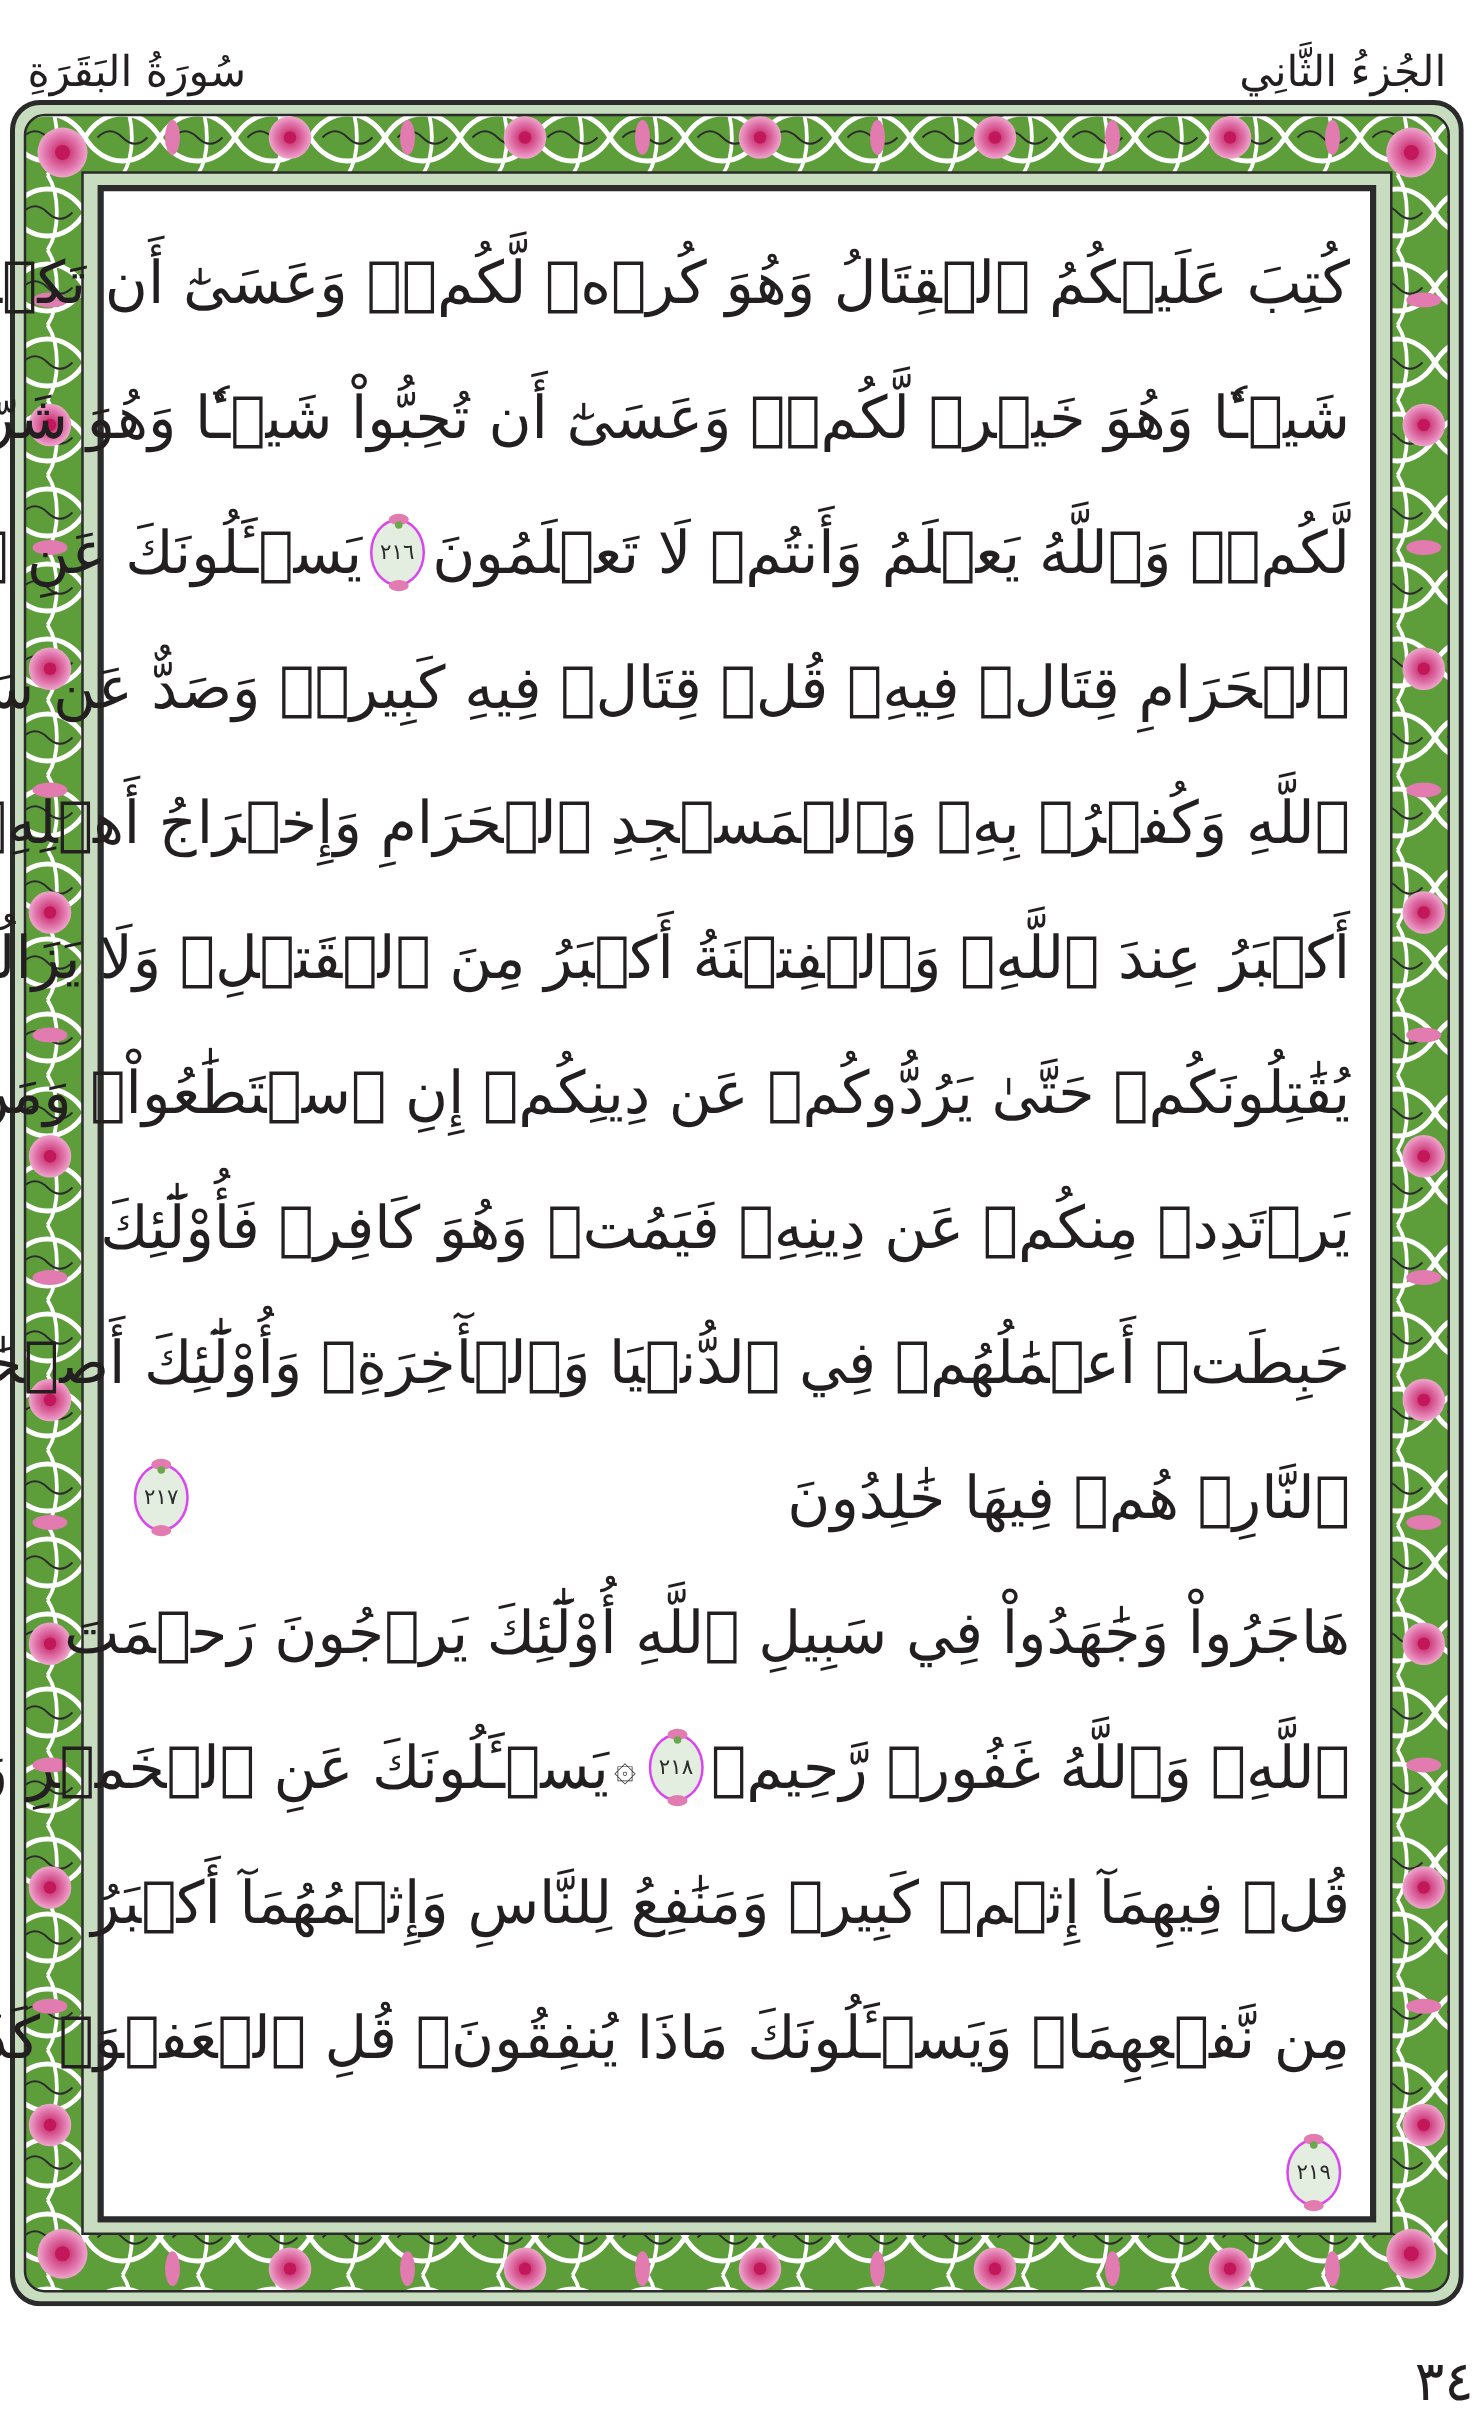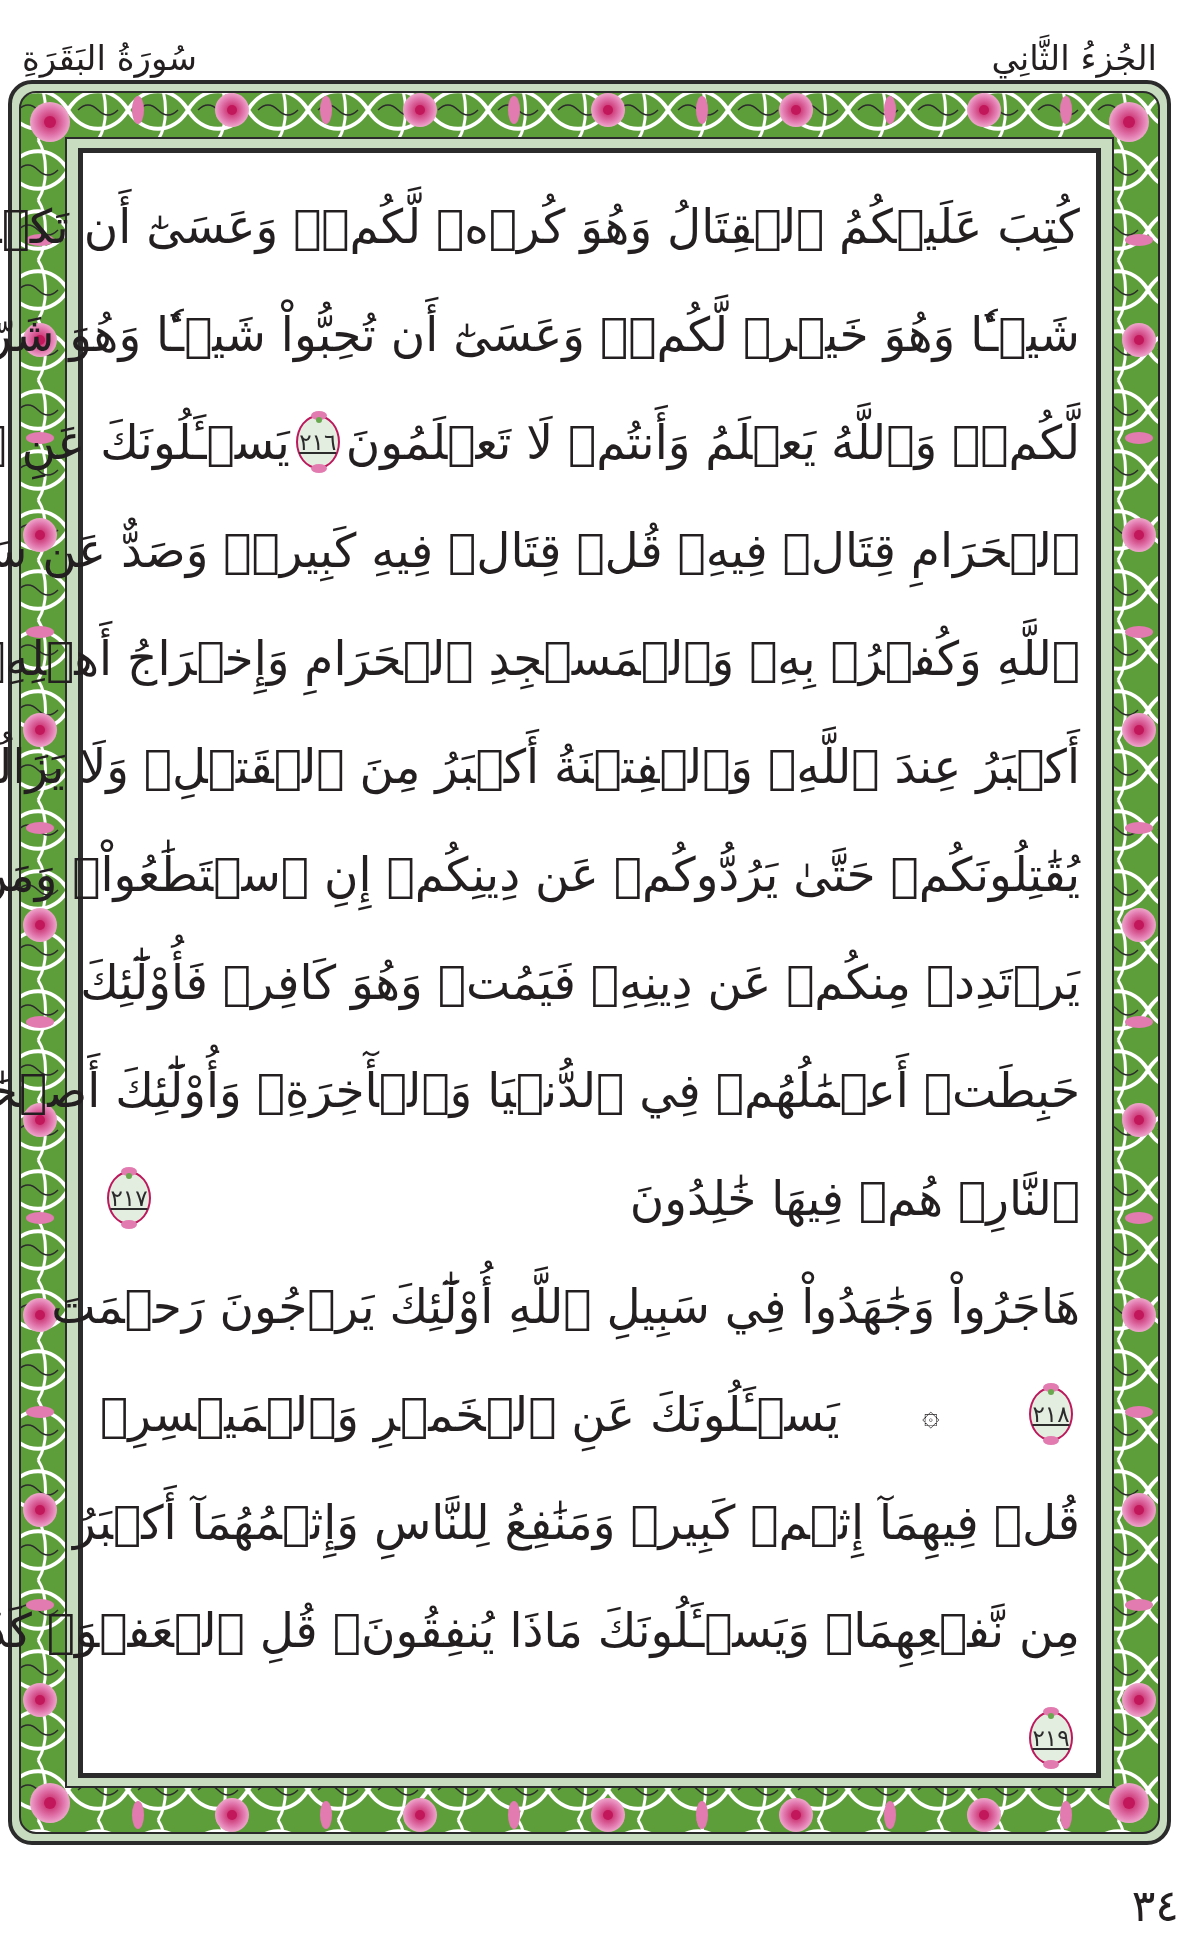--- a/index.html
+++ b/index.html
@@ -21,22 +21,22 @@
 
   .lines { position:absolute; left:100px; top:160px; width:980px; }
   .line { position:absolute; left:0; width:980px; height:100px; direction:rtl;
           display:flex; align-items:center; justify-content:space-between;
           font-family:"DejaVu Sans", sans-serif; font-size:47px; color:#231f20;
           white-space:nowrap; }
   .line .seg { display:inline-block; }
   .ayah-mark { display:inline-flex; align-items:center; justify-content:center;
                width:46px; height:62px; position:relative; margin:0 6px; vertical-align:middle; }
   .ayah-mark .oval { width:40px; height:50px; border-radius:50%; background:#e3ede0;
-                     border:2px solid #be185d; display:flex; align-items:center; justify-content:center;
-                     font-size:23px; font-family:"DejaVu Sans", sans-serif; color:#2b2b2b; direction:rtl;text-decoration:underline; }
+                     border:2px solid #d946ef; display:flex; align-items:center; justify-content:center;
+                     font-size:17px; font-family:"DejaVu Sans", sans-serif; color:#2b2b2b; direction:rtl; }
   .ayah-mark .bud-top, .ayah-mark .bud-bot { position:absolute; left:15px; width:16px; height:9px;
                      background:#e27bb0; border-radius:50%; }
   .ayah-mark .bud-top { top:0; }
   .ayah-mark .bud-bot { bottom:0; }
   .ayah-mark .dot { position:absolute; top:6px; left:20px; width:6px; height:6px; border-radius:50%; background:#6aa84f; }
   .hizb-star { font-size:30px; color:#231f20; margin:0 4px; }
 
   .page-number { position:absolute; top:1880px; left:0; width:1179px; text-align:right;
                  font-family:"DejaVu Sans", sans-serif; font-size:44px; color:#231f20; direction:rtl; }
 </style>
@@ -272,20 +272,21 @@
       <span class="bud-top"></span>
       <span class="dot"></span>
       <span class="oval">٢١٧</span>
       <span class="bud-bot"></span>
     </span>
   </div>
   <div class="line" style="top:1096px">
     <span class="seg">هَاجَرُواْ وَجَٰهَدُواْ فِي سَبِيلِ ٱللَّهِ أُوْلَٰٓئِكَ يَرۡجُونَ رَحۡمَتَ</span>
   </div>
   <div class="line" style="top:1204px">
+    <span class="seg">ٱللَّهِۚ وَٱللَّهُ غَفُورٞ رَّحِيمٞ</span>
     <span class="ayah-mark">
       <span class="bud-top"></span>
       <span class="dot"></span>
       <span class="oval">٢١٨</span>
       <span class="bud-bot"></span>
     </span>
     <span class="hizb-star">۞</span>
     <span class="seg">يَسۡـَٔلُونَكَ عَنِ ٱلۡخَمۡرِ وَٱلۡمَيۡسِرِۖ</span>
   </div>
   <div class="line" style="top:1312px">

